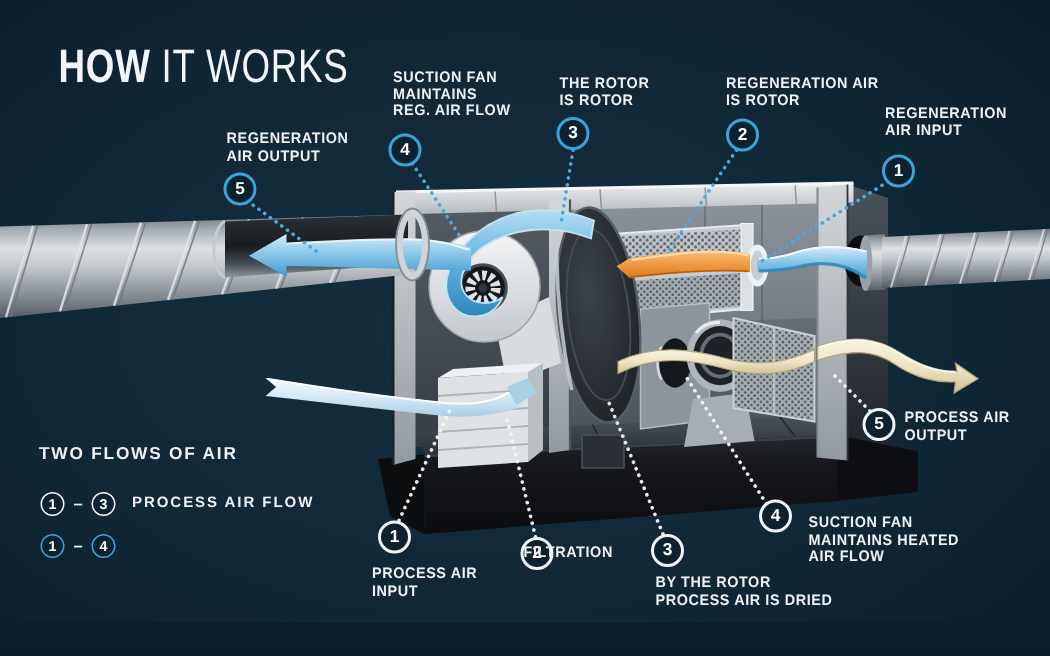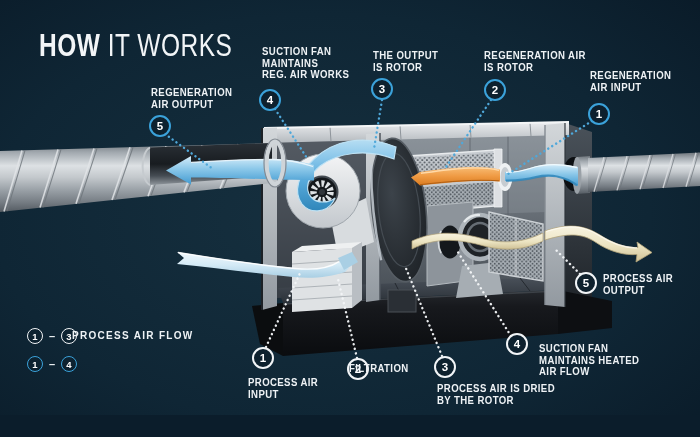--- a/index.html
+++ b/index.html
@@ -337,28 +337,28 @@
   <div>REGENERATION</div>
   <div>AIR OUTPUT</div>
 </div>
 
 <div class="callout regen" style="left:259px;top:89px">
       <span>4</span>
     </div>
 <div class="lbl" style="left:262px;top:47px">
   <div>SUCTION FAN</div>
   <div>MAINTAINS</div>
-  <div>REG. AIR WORKS</div>
+  <div>REG. AIR FLOW</div>
 </div>
 
 <div class="callout regen" style="left:371px;top:78px">
       <span>3</span>
     </div>
 <div class="lbl" style="left:373px;top:51px">
-  <div>THE OUTPUT</div>
+  <div>THE ROTOR</div>
   <div>IS ROTOR</div>
 </div>
 
 <div class="callout regen" style="left:484px;top:79px">
       <span>2</span>
     </div>
 <div class="lbl" style="left:484px;top:51px">
   <div>REGENERATION AIR</div>
   <div>IS ROTOR</div>
 </div>
@@ -383,42 +383,43 @@
       <span>2</span>
     </div>
 <div class="lbl" style="left:349px;top:364px">
   <div>FILTRATION</div>
 </div>
 
 <div class="callout proc" style="left:434px;top:356px">
       <span>3</span>
     </div>
 <div class="lbl" style="left:437px;top:384px">
+  <div>BY THE ROTOR</div>
   <div>PROCESS AIR IS DRIED</div>
-  <div>BY THE ROTOR</div>
 </div>
 
 <div class="callout proc" style="left:506px;top:333px">
       <span>4</span>
     </div>
 <div class="lbl" style="left:539px;top:344px">
   <div>SUCTION FAN</div>
   <div>MAINTAINS HEATED</div>
   <div>AIR FLOW</div>
 </div>
 
 <div class="callout proc" style="left:575px;top:272px">
       <span>5</span>
     </div>
 <div class="lbl" style="left:603px;top:274px">
   <div>PROCESS AIR</div>
   <div>OUTPUT</div>
 </div>
 
+<div class="leg-head">TWO FLOWS OF AIR</div>
 <span class="leg-circ proc" style="left:27px;top:328px">1</span>
 <span class="leg-dash" style="left:46px;top:330px">–</span>
 <span class="leg-circ proc" style="left:61px;top:328px">3</span>
-<span class="leg-lbl" style="left:72px;top:330px">PROCESS AIR FLOW</span>
+<span class="leg-lbl" style="left:88px;top:330px">PROCESS AIR FLOW</span>
 <span class="leg-circ regen" style="left:27px;top:356px">1</span>
 <span class="leg-dash" style="left:46px;top:358px">–</span>
 <span class="leg-circ regen" style="left:61px;top:356px">4</span>
 
 </div>
 
 </body></html>

